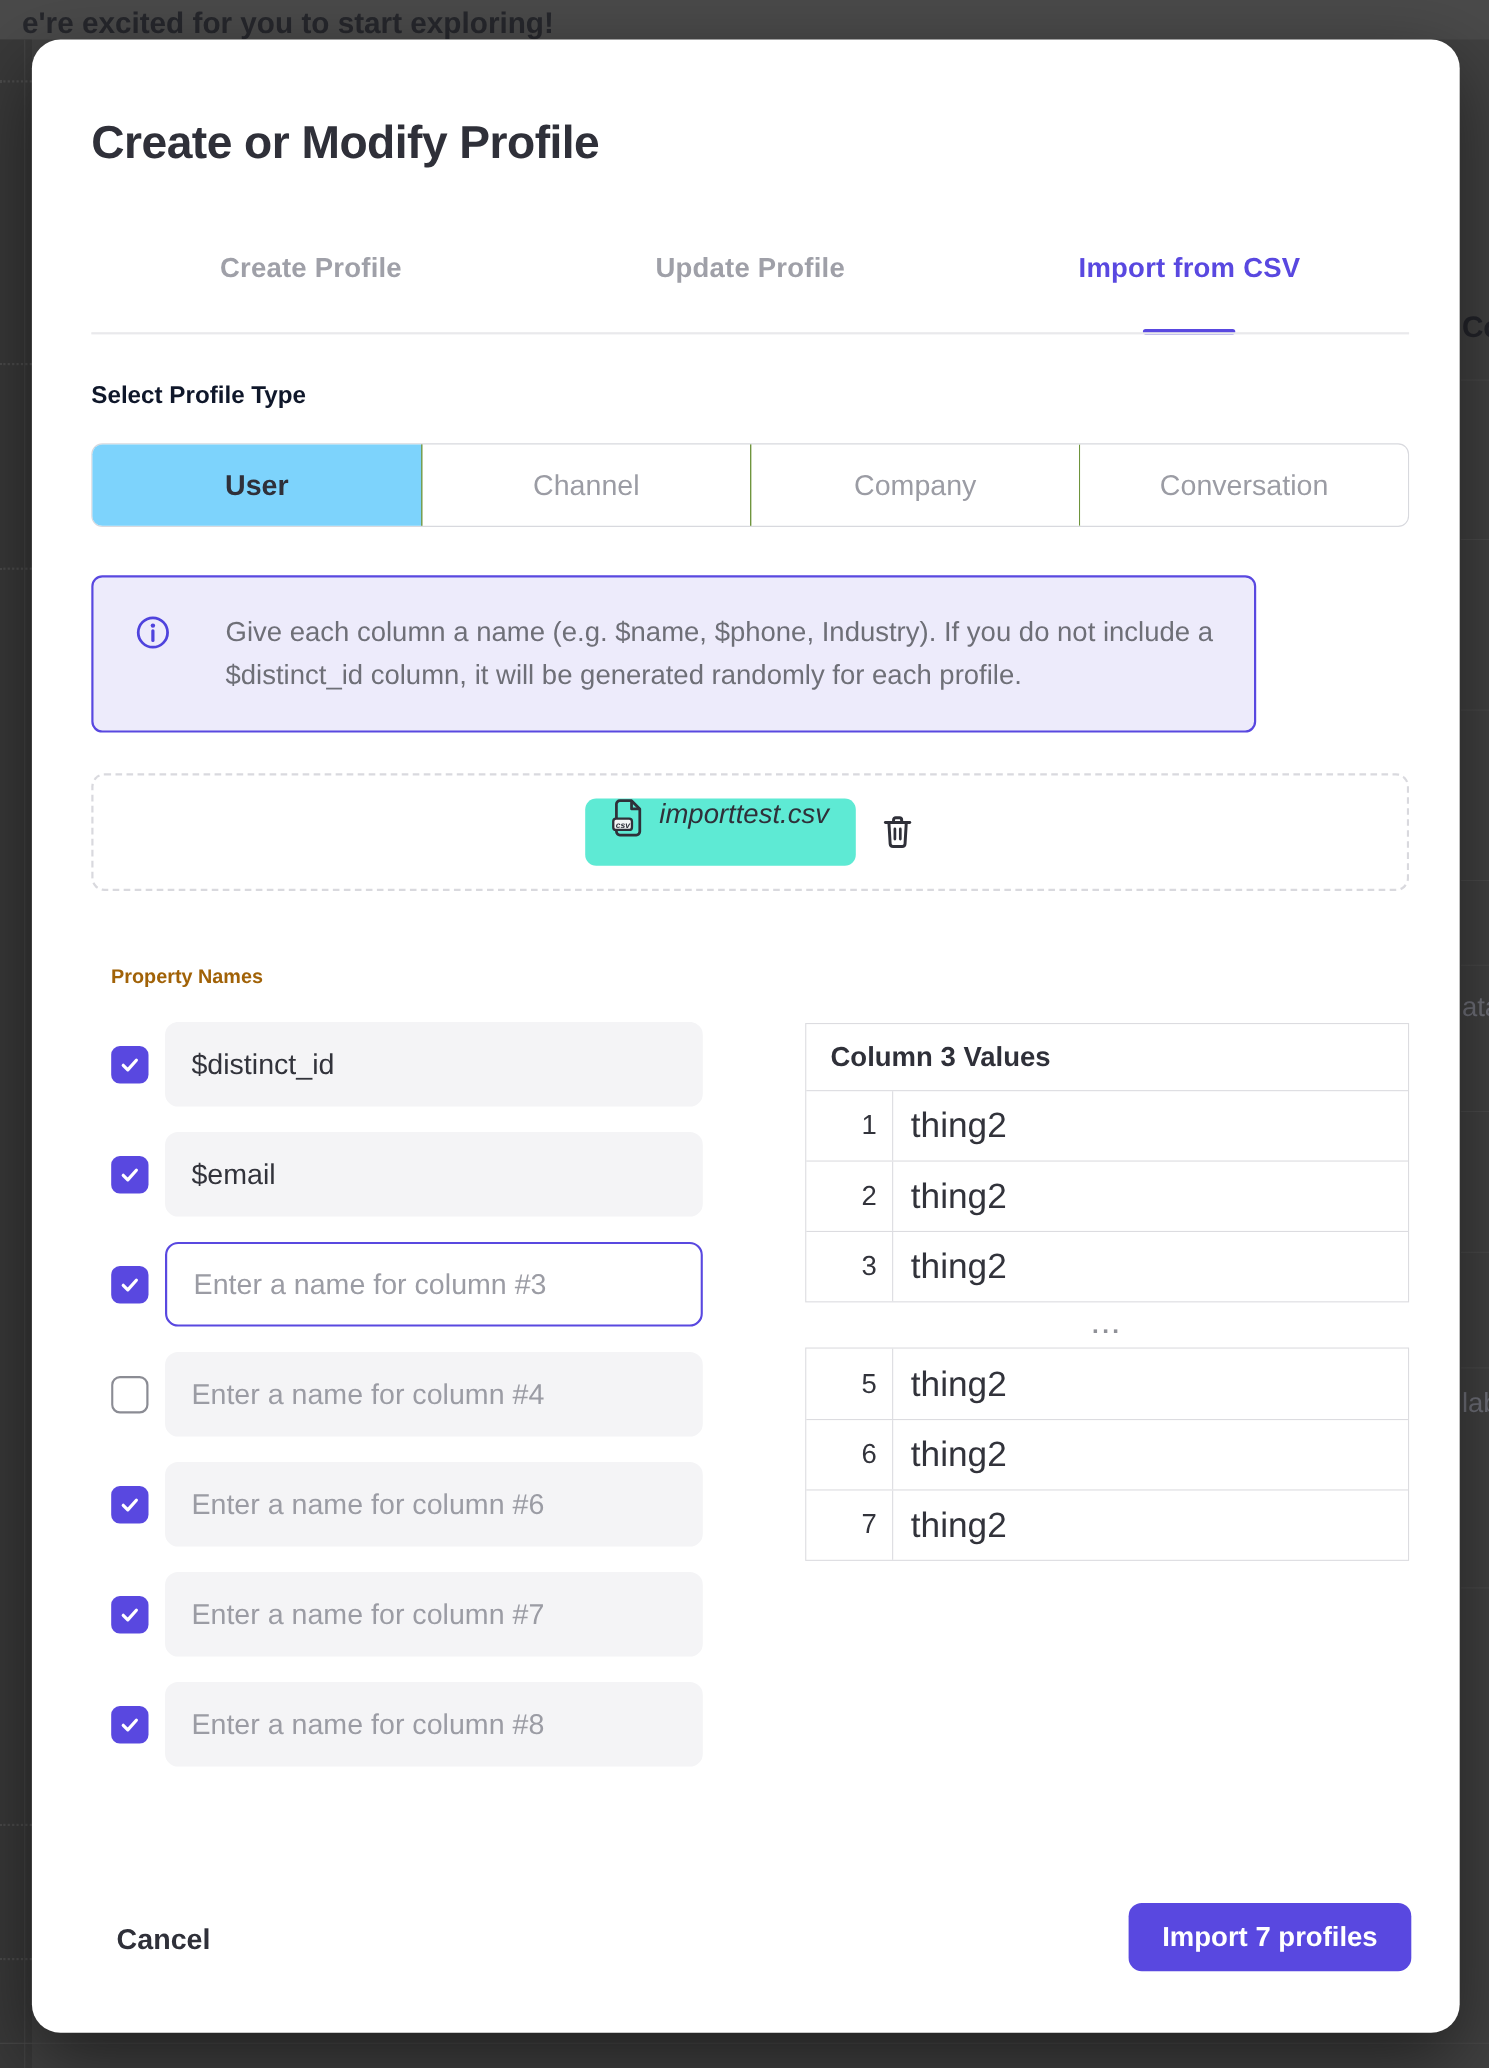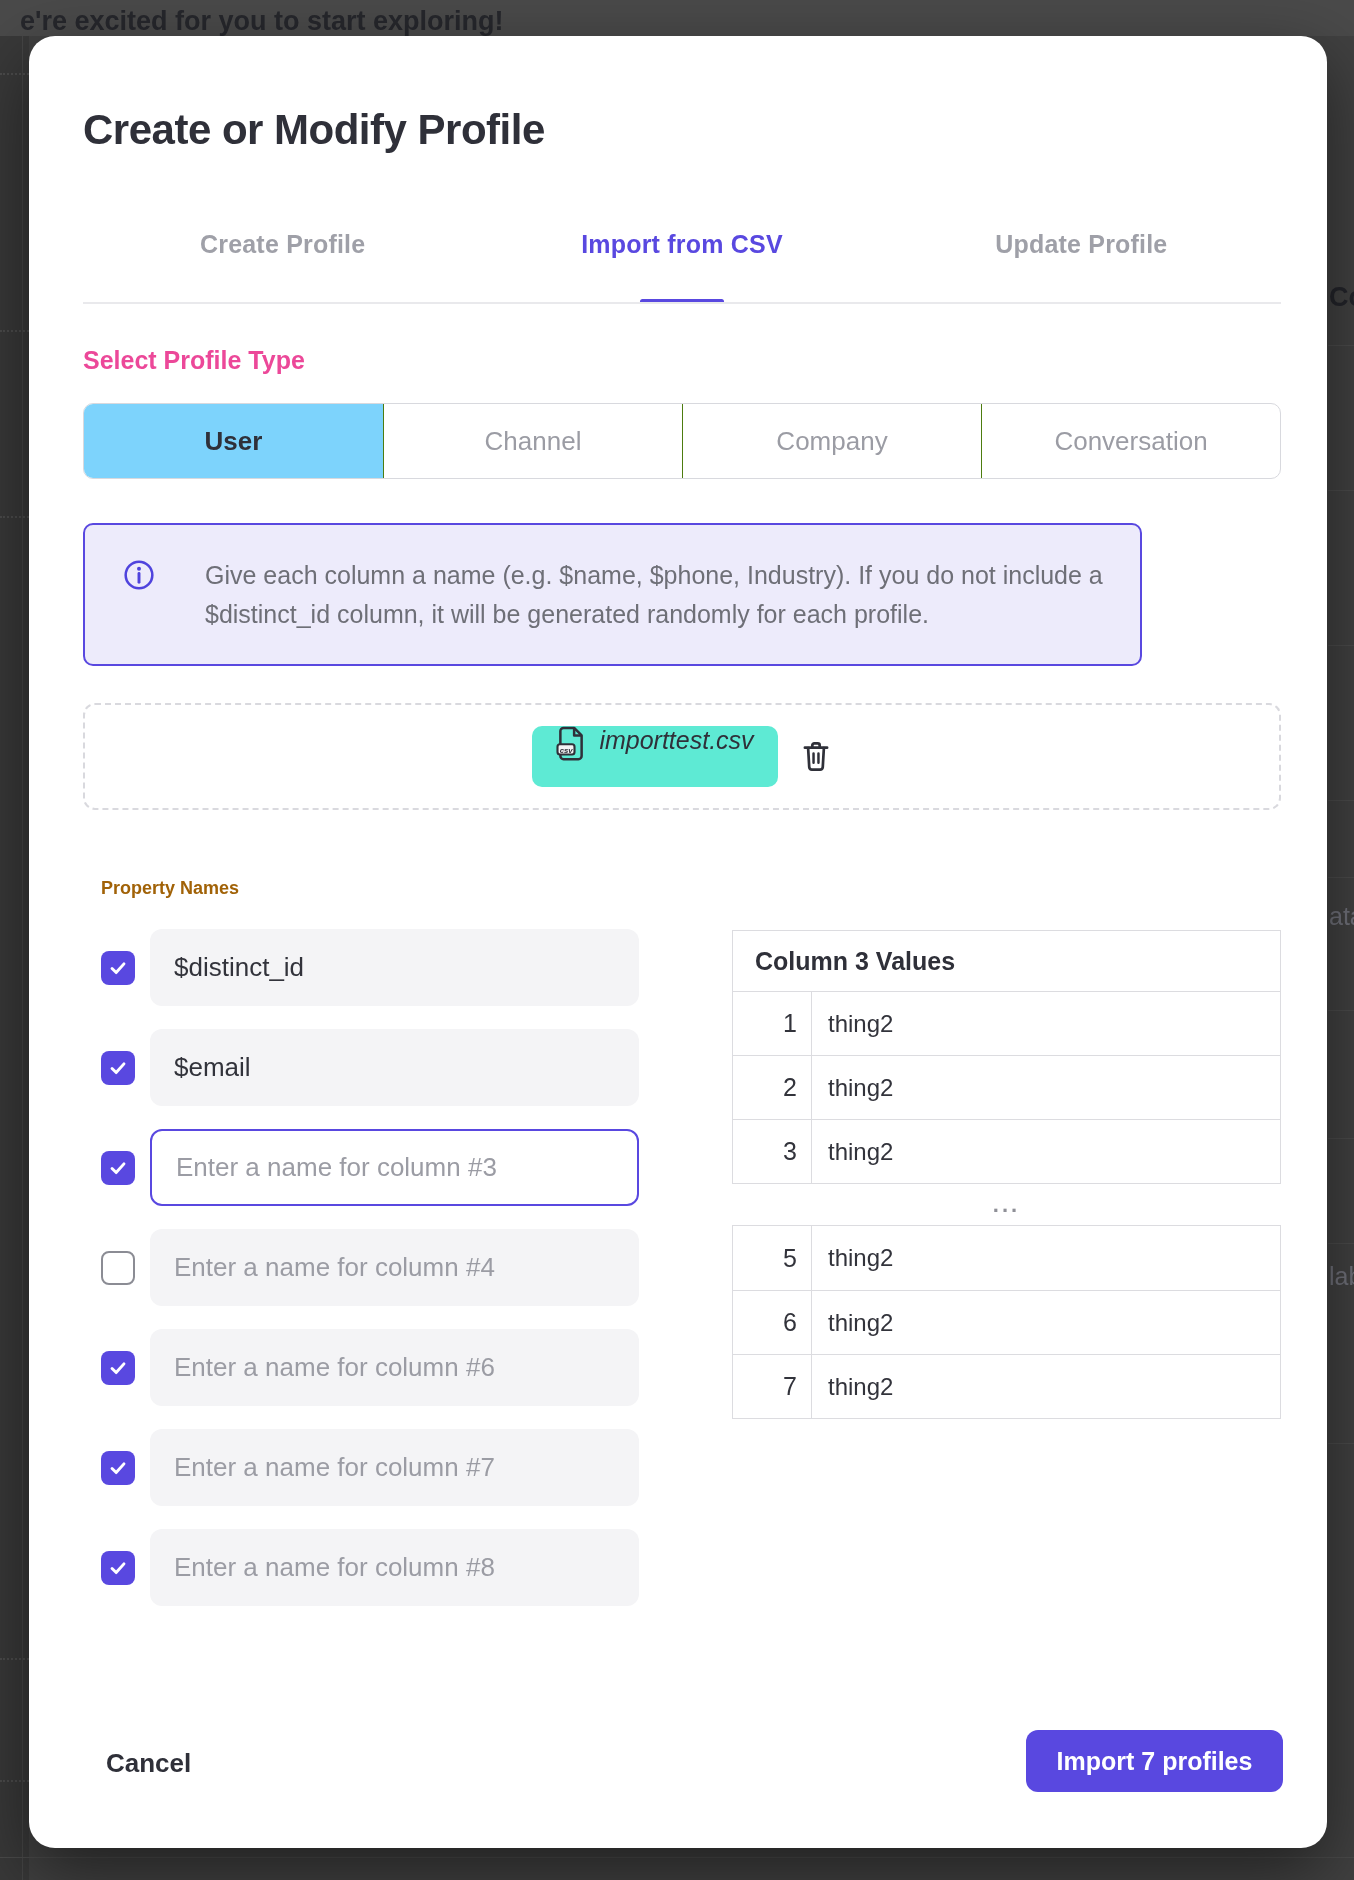--- a/index.html
+++ b/index.html
@@ -36,21 +36,21 @@
   .modal-title { position:absolute; left:54px; top:70px; font-size:42px; line-height:48px; font-weight:700; color:#2f3039; letter-spacing:-.5px; }
 
   
   .tabs { position:absolute; left:54px; top:194px; width:1198px; height:72px; display:grid; grid-template-columns:1fr 1fr 1fr; }
   .tab { position:relative; text-align:center; font-size:25px; font-weight:600; color:#9fa0a8; cursor:pointer; letter-spacing:.2px; }
   .tab.active { color:var(--accent); }
   .tab-underline { position:absolute; left:50%; transform:translateX(-50%); bottom:-2px; width:84px; height:5px; border-radius:3px; background:var(--accent); }
   .tabs-divider { position:absolute; left:54px; top:266px; width:1198px; height:2px; background:#e9e9ec; }
 
   
-  .select-label { position:absolute; left:54px; top:310px; font-size:25px; font-weight:600; color:#ec4899; }
+  .select-label { position:absolute; left:54px; top:310px; font-size:22px; font-weight:600; color:#0f172a; }
   .segmented { position:absolute; left:54px; top:367px; width:1198px; height:76px; display:grid; grid-template-columns:repeat(4,1fr); border:1px solid #d8d9de; border-radius:10px; background:#fff; }
   .segment { display:flex; align-items:center; justify-content:center; font-size:26px; color:#9b9ca4; border-left:1px solid #4d7c0f; cursor:pointer; }
   .segment:first-child { border-left:none; border-radius:9px 0 0 9px; }
   .segment:last-child { border-radius:0 9px 9px 0; }
   .segment.selected { background:#7dd3fc; color:#2f3039; font-weight:700; }
 
   
   .info-banner { position:absolute; left:54px; top:487px; width:1059px; height:143px; background:var(--info-bg); border:2px solid var(--accent); border-radius:10px; display:flex; }
   .info-icon { flex:0 0 auto; margin:34px 0 0 38px; width:32px; height:32px; color:#4f43dd; }
   .info-text { margin:31px 0 0 50px; width:1020px; font-size:25px; line-height:39px; color:#6e6f77; }
@@ -73,21 +73,21 @@
   .prop-input { flex:1; height:77px; border:none; border-radius:12px; background:#f4f4f6; padding:0 24px; font-size:26px; color:#32333b; font-family:inherit; outline:none; min-width:0; }
   .prop-input::placeholder { color:#9b9ca4; opacity:1; }
   .prop-input.focused { background:#fff; border:2px solid var(--accent); }
 
   
   .values-panel { position:absolute; left:703px; top:894px; width:549px; }
   .vtable { border:1px solid #dcdce0; background:#fff; }
   .vt-header { height:60px; display:flex; align-items:center; padding-left:22px; font-size:25px; font-weight:600; color:#2f3039; }
   .vt-row { display:flex; border-top:1px solid #dcdce0; height:64px; align-items:stretch; }
   .vt-idx { flex:0 0 79px; border-right:1px solid #dcdce0; display:flex; align-items:center; justify-content:flex-end; padding-right:14px; font-size:25px; color:#32333b; }
-  .vt-val { flex:1; display:flex; align-items:center; padding-left:16px; font-size:24px; color:#32333b; }
+  .vt-val { flex:1; display:flex; align-items:center; padding-left:16px; font-size:32px; color:#32333b; }
   .vt-dots { height:41px; display:flex; align-items:center; justify-content:center; font-size:22px; font-weight:700; letter-spacing:3px; color:#8f9097; }
   .vtable.vt2 .vt-row:first-child { border-top:none; }
 
   
   .cancel-btn { position:absolute; left:77px; top:1712px; background:none; border:none; font-size:26px; font-weight:600; color:#2f3039; cursor:pointer; font-family:inherit; }
   .submit-btn { position:absolute; left:997px; top:1694px; width:257px; height:62px; border:none; border-radius:12px; background:var(--accent); color:#fff; font-size:25px; font-weight:600; cursor:pointer; font-family:inherit; }
 </style>
 </head>
 <body style="--accent: #5948E0; --info-bg: #EDEBFB;">
 
@@ -115,22 +115,22 @@
     <div class="bg-frag frag-1">ata</div>
     <div class="bg-frag frag-2">lab</div>
   </div>
 <div class="bg-seam"></div>
 
 <div class="modal">
   <h1 class="modal-title">Create or Modify Profile</h1>
 
   <div class="tabs" id="tabs">
       <div class="tab">Create Profile</div>
+      <div class="tab">Update Profile</div>
       <div class="tab active">Import from CSV<div class="tab-underline"></div></div>
-      <div class="tab">Update Profile</div>
     </div>
   <div class="tabs-divider"></div>
 
   <div class="select-label">Select Profile Type</div>
   <div class="segmented" id="segmented">
       <div class="segment selected">User</div>
       <div class="segment">Channel</div>
       <div class="segment">Company</div>
       <div class="segment">Conversation</div>
     </div>

